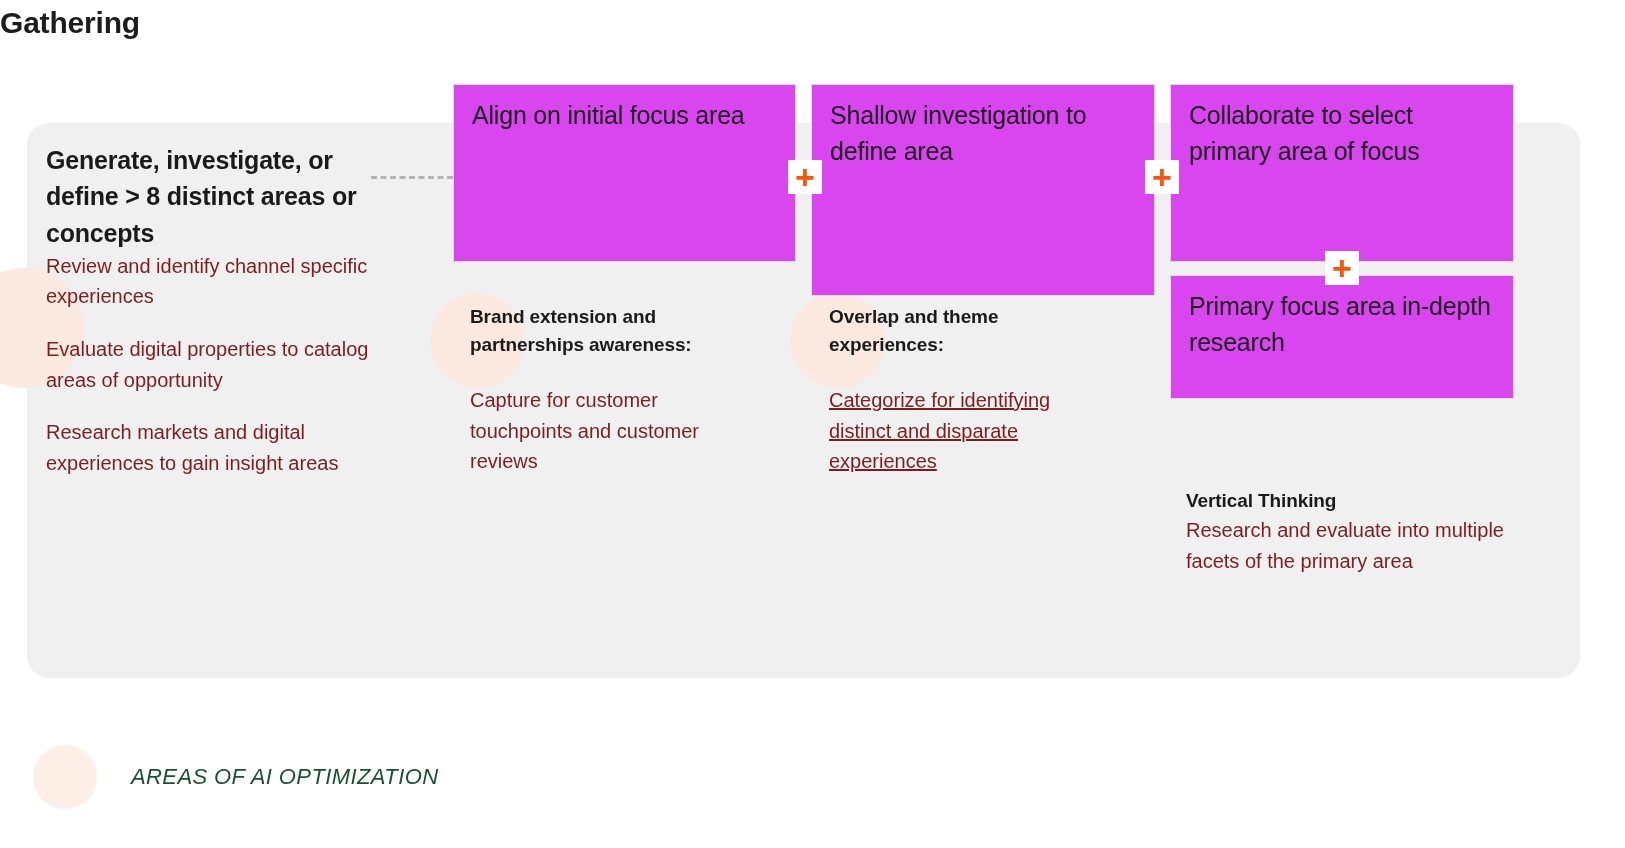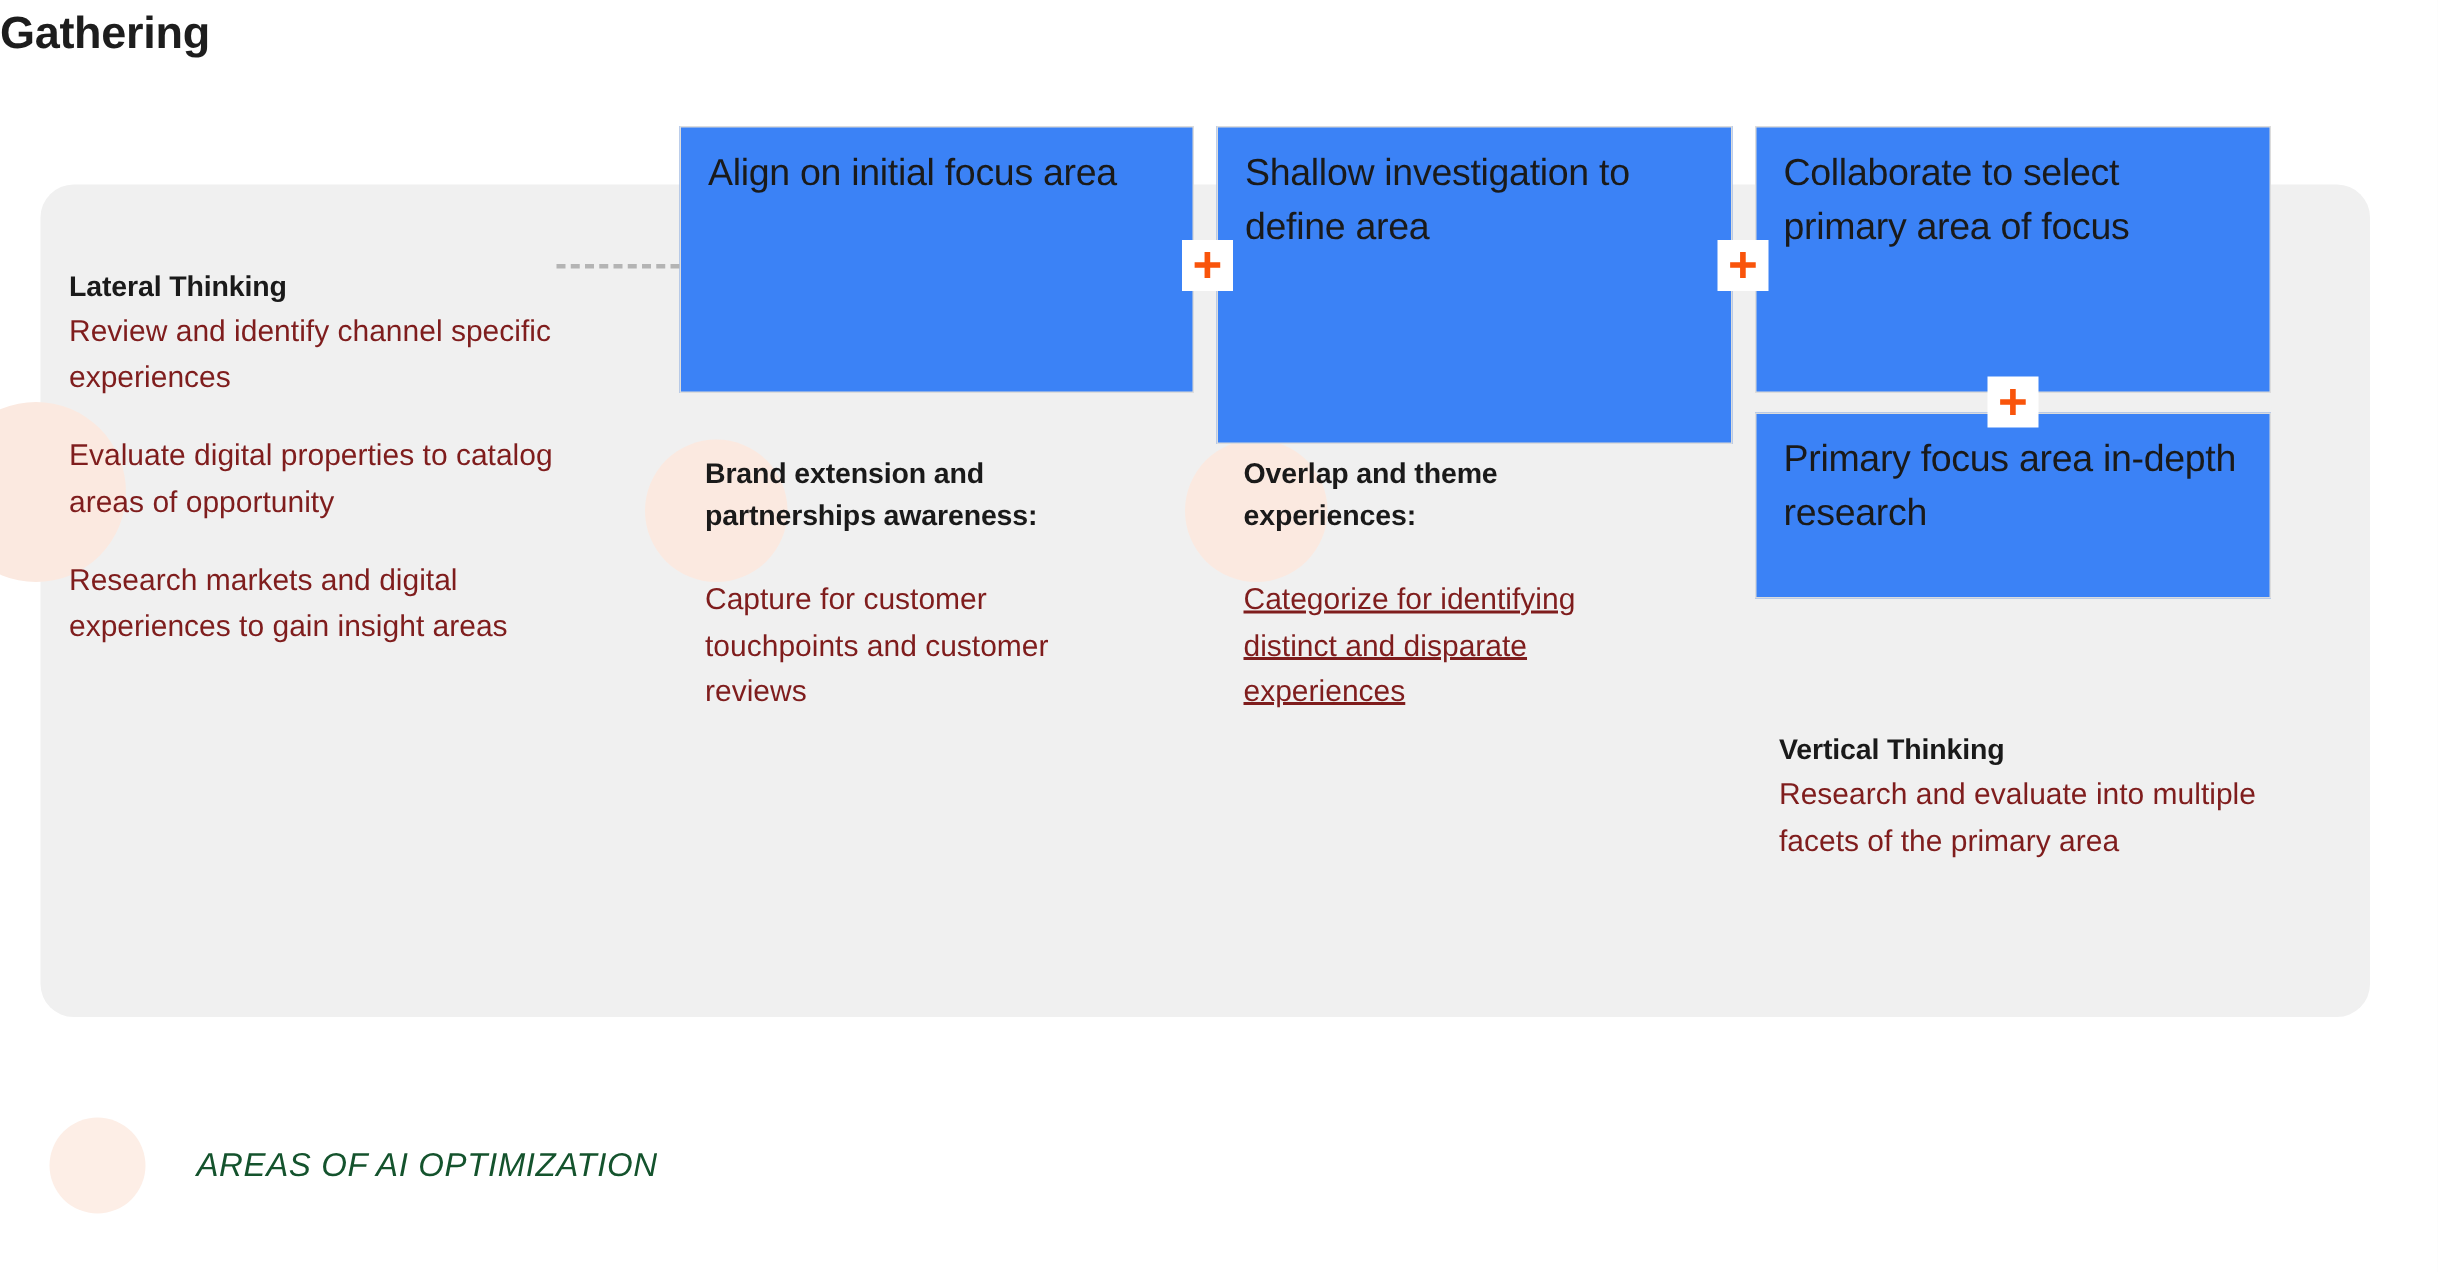--- a/index.html
+++ b/index.html
@@ -92,21 +92,21 @@
   
   .col-3 { left: 829px; top: 303px; width: 230px; }
   .col-3 .body-text { margin-top: 26px; text-decoration: underline; }
 
   
   .col-4 { left: 1186px; top: 487px; width: 335px; }
 
   
   .pbox {
     position: absolute;
-    background: #3b82f6;
+    background: #d946ef;
     border: 1.5px solid #dcdcdc;
     box-sizing: border-box;
   }
   .pbox-label {
     position: absolute;
     left: 18px;
     top: 12px;
     right: 12px;
     font-size: 25px;
     font-weight: normal;
@@ -178,21 +178,21 @@
 
   <div class="page-title">Gathering</div>
 
   <div class="panel"></div>
 
   <div class="peach-circle pc-1"></div>
   <div class="peach-circle pc-2"></div>
   <div class="peach-circle pc-3"></div>
 
   <div class="col col-1">
-    <div class="sub-head">Lateral Thinking</div>
+    <div class="col-head">Generate, investigate, or define &gt; 8 distinct areas or concepts</div>
     <div class="body-text first">Review and identify channel specific experiences</div>
     <div class="body-text">Evaluate digital properties to catalog areas of opportunity</div>
     <div class="body-text">Research markets and digital experiences to gain insight areas</div>
   </div>
 
   <div class="col col-2">
     <div class="sub-head">Brand extension and partnerships awareness:</div>
     <div class="body-text">Capture for customer touchpoints and customer reviews</div>
   </div>
 

